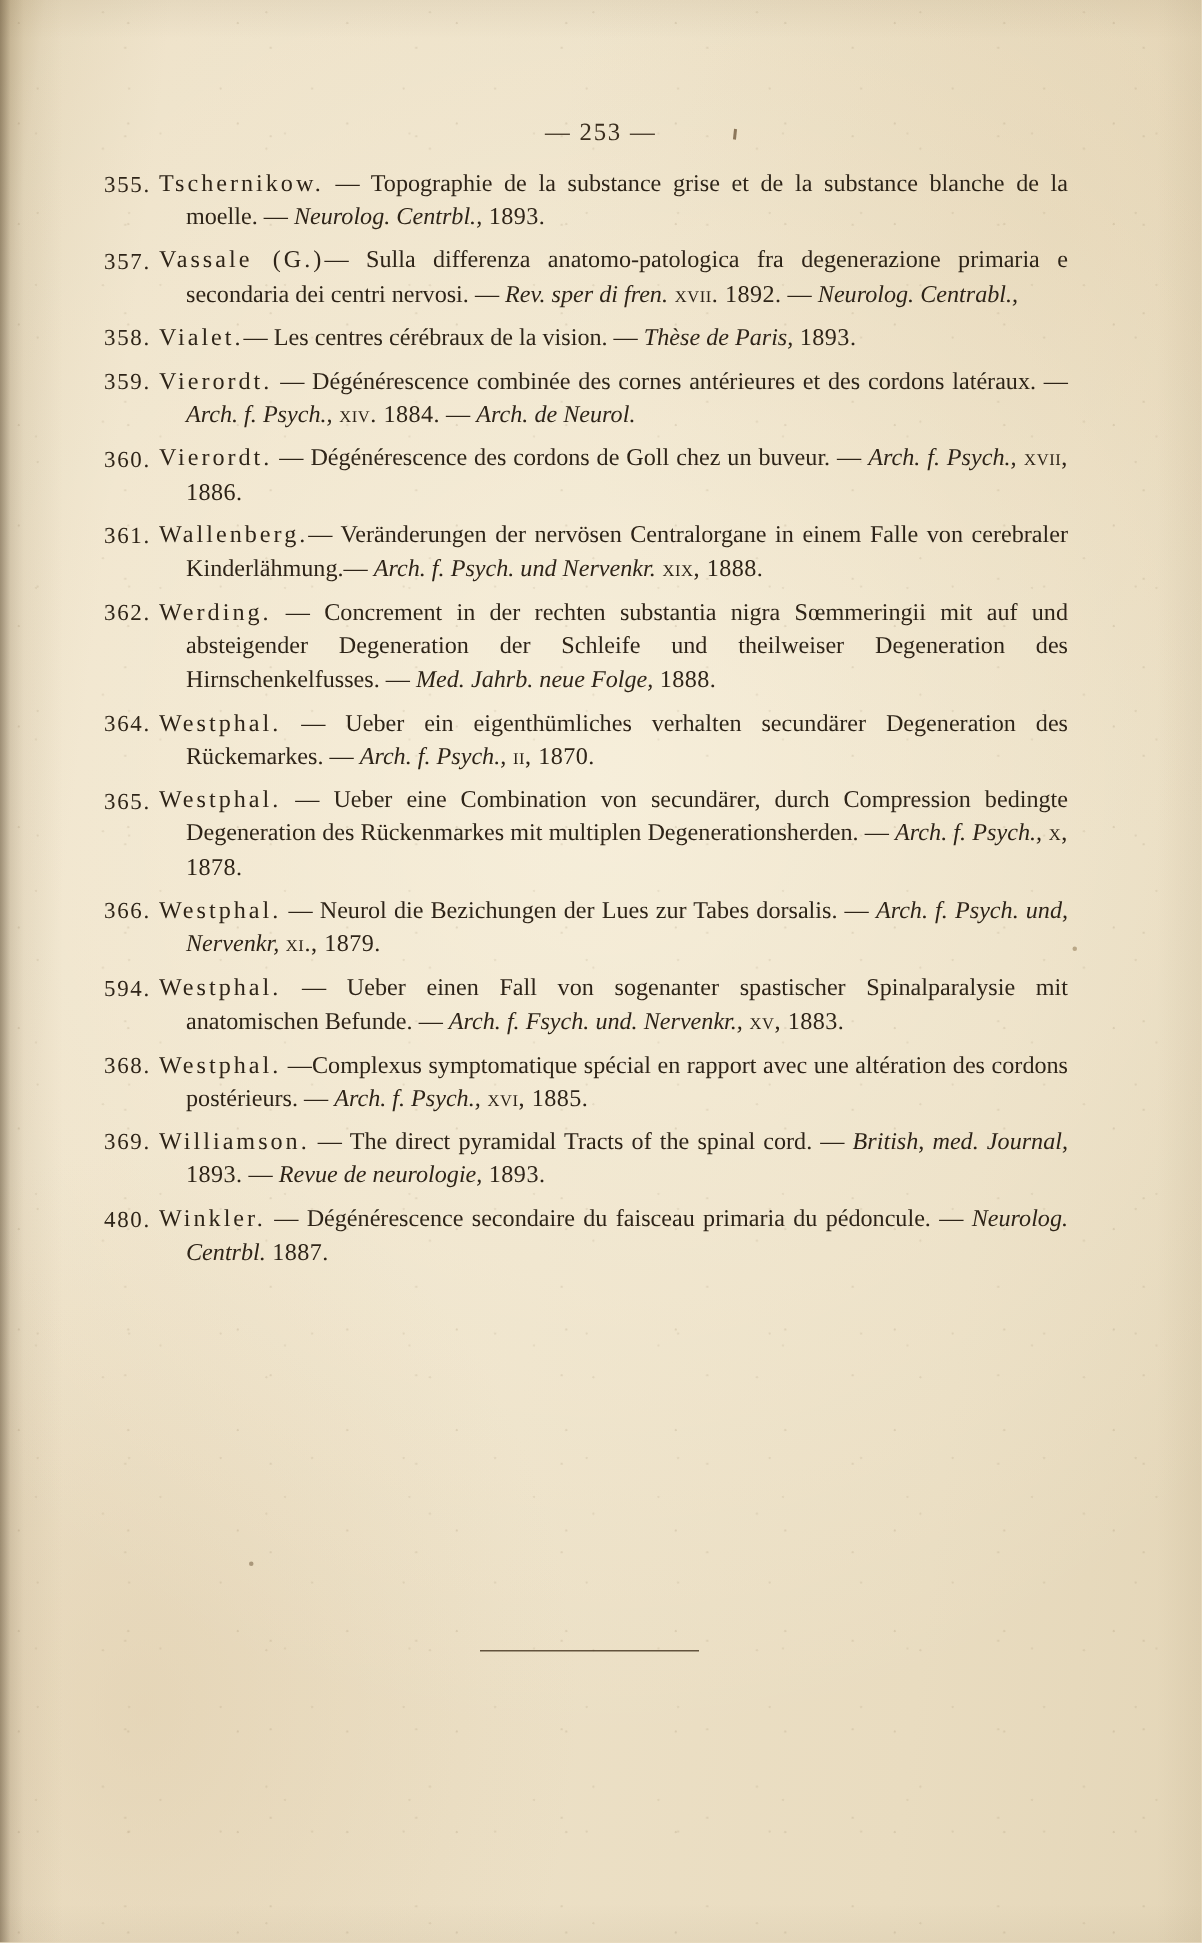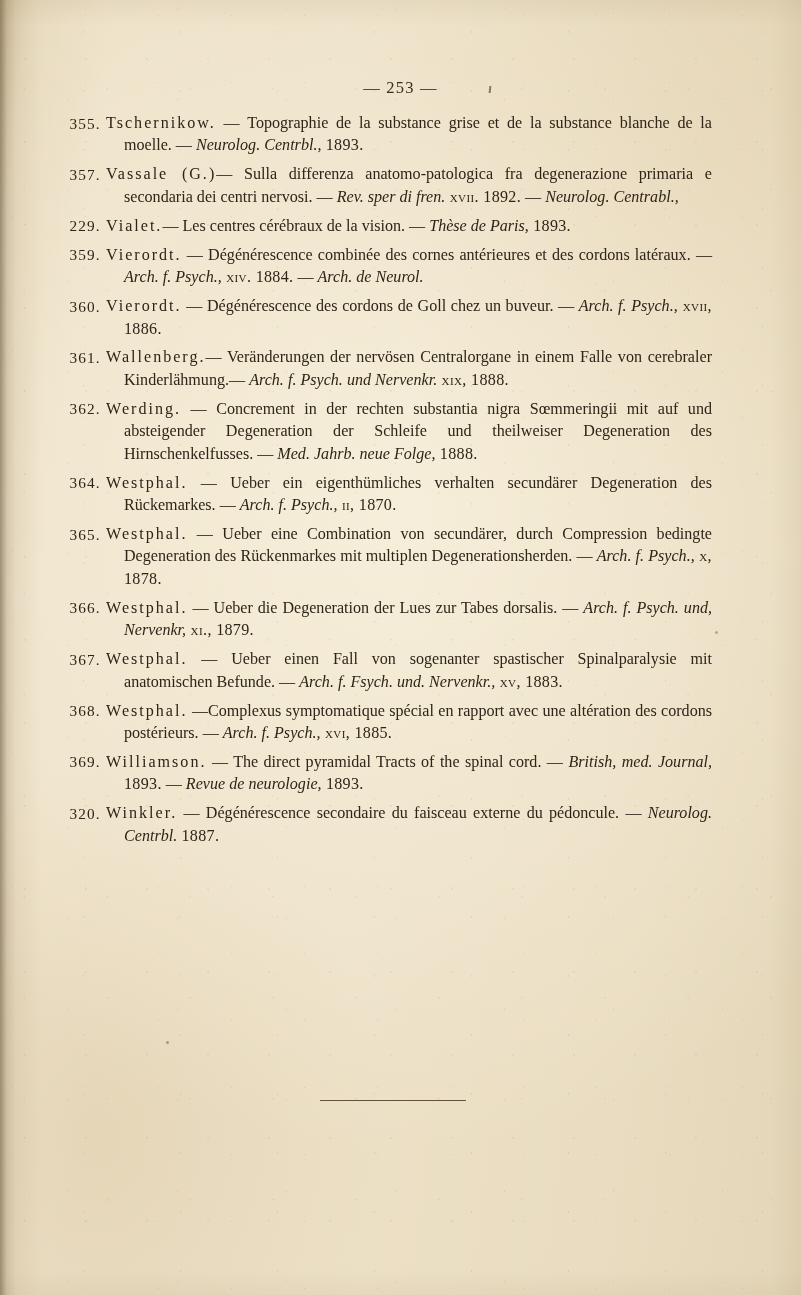--- a/index.html
+++ b/index.html
@@ -178,21 +178,21 @@
   <div id="biblio">
       <div class="entry">
         <span class="num">355.</span>
         <div class="body"><span class="au">Tschernikow.</span><span> — </span><span>Topographie de la substance grise et de la substance blanche de la moelle.</span><span> — </span><span class="it">Neurolog. Centrbl.,</span><span class="yr"> 1893.</span></div>
       </div>
       <div class="entry">
         <span class="num">357.</span>
         <div class="body"><span class="au">Vassale (G.)</span><span>— </span><span>Sulla differenza anatomo-patologica fra degenerazione primaria e secondaria dei centri nervosi.</span><span> — </span><span class="it">Rev. sper di fren.</span><span class="sc"> xvii.</span><span class="yr"> 1892.</span><span> — </span><span class="it">Neurolog. Centrabl.,</span></div>
       </div>
       <div class="entry">
-        <span class="num">229.</span>
+        <span class="num">358.</span>
         <div class="body"><span class="au">Vialet.</span><span>— </span><span>Les centres cérébraux de la vision.</span><span> — </span><span class="it">Thèse de Paris,</span><span class="yr"> 1893.</span></div>
       </div>
       <div class="entry">
         <span class="num">359.</span>
         <div class="body"><span class="au">Vierordt.</span><span> — </span><span>Dégénérescence combinée des cornes antérieures et des cordons latéraux.</span><span> — </span><span class="it">Arch. f. Psych.,</span><span class="sc"> xiv.</span><span class="yr"> 1884.</span><span> — </span><span class="it">Arch. de Neurol.</span></div>
       </div>
       <div class="entry">
         <span class="num">360.</span>
         <div class="body"><span class="au">Vierordt.</span><span> — </span><span>Dégénérescence des cordons de Goll chez un buveur.</span><span> — </span><span class="it">Arch. f. Psych.,</span><span class="sc"> xvii,</span><span class="yr"> 1886.</span></div>
       </div>
@@ -207,34 +207,34 @@
       <div class="entry">
         <span class="num">364.</span>
         <div class="body"><span class="au">Westphal.</span><span> — </span><span>Ueber ein eigenthümliches verhalten secundärer Degeneration des Rückemarkes.</span><span> — </span><span class="it">Arch. f. Psych.,</span><span class="sc"> ii,</span><span class="yr"> 1870.</span></div>
       </div>
       <div class="entry">
         <span class="num">365.</span>
         <div class="body"><span class="au">Westphal.</span><span> — </span><span>Ueber eine Combination von secundärer, durch Compression bedingte Degeneration des Rückenmarkes mit multiplen Degenerationsherden.</span><span> — </span><span class="it">Arch. f. Psych.,</span><span class="sc"> x,</span><span class="yr"> 1878.</span></div>
       </div>
       <div class="entry">
         <span class="num">366.</span>
-        <div class="body"><span class="au">Westphal.</span><span> — </span><span>Ueber die Degeneration der Lues zur Tabes dorsalis.</span><span> — </span><span class="it">Arch. f. Psych. und, Nervenkr,</span><span class="sc"> xi.,</span><span class="yr"> 1879.</span></div>
-      </div>
-      <div class="entry">
-        <span class="num">367.</span>
+        <div class="body"><span class="au">Westphal.</span><span> — </span><span>Neurol die Bezichungen der Lues zur Tabes dorsalis.</span><span> — </span><span class="it">Arch. f. Psych. und, Nervenkr,</span><span class="sc"> xi.,</span><span class="yr"> 1879.</span></div>
+      </div>
+      <div class="entry">
+        <span class="num">594.</span>
         <div class="body"><span class="au">Westphal.</span><span> — </span><span>Ueber einen Fall von sogenanter spastischer Spinalparalysie mit anatomischen Befunde.</span><span> — </span><span class="it">Arch. f. Fsych. und. Nervenkr.,</span><span class="sc"> xv,</span><span class="yr"> 1883.</span></div>
       </div>
       <div class="entry">
         <span class="num">368.</span>
         <div class="body"><span class="au">Westphal.</span><span> —</span><span>Complexus symptomatique spécial en rapport avec une altération des cordons postérieurs.</span><span> — </span><span class="it">Arch. f. Psych.,</span><span class="sc"> xvi,</span><span class="yr"> 1885.</span></div>
       </div>
       <div class="entry">
         <span class="num">369.</span>
         <div class="body"><span class="au">Williamson.</span><span> — </span><span>The direct pyramidal Tracts of the spinal cord.</span><span> — </span><span class="it">British, med. Journal,</span><span class="yr"> 1893.</span><span> — </span><span class="it">Revue de neurologie,</span><span class="yr"> 1893.</span></div>
       </div>
       <div class="entry">
-        <span class="num">320.</span>
-        <div class="body"><span class="au">Winkler.</span><span> — </span><span>Dégénérescence secondaire du faisceau externe du pédoncule.</span><span> — </span><span class="it">Neurolog. Centrbl.</span><span class="yr"> 1887.</span></div>
+        <span class="num">480.</span>
+        <div class="body"><span class="au">Winkler.</span><span> — </span><span>Dégénérescence secondaire du faisceau primaria du pédoncule.</span><span> — </span><span class="it">Neurolog. Centrbl.</span><span class="yr"> 1887.</span></div>
       </div>
     </div>
 
   <div class="footrule"></div>
 </div>
 
 </body></html>

